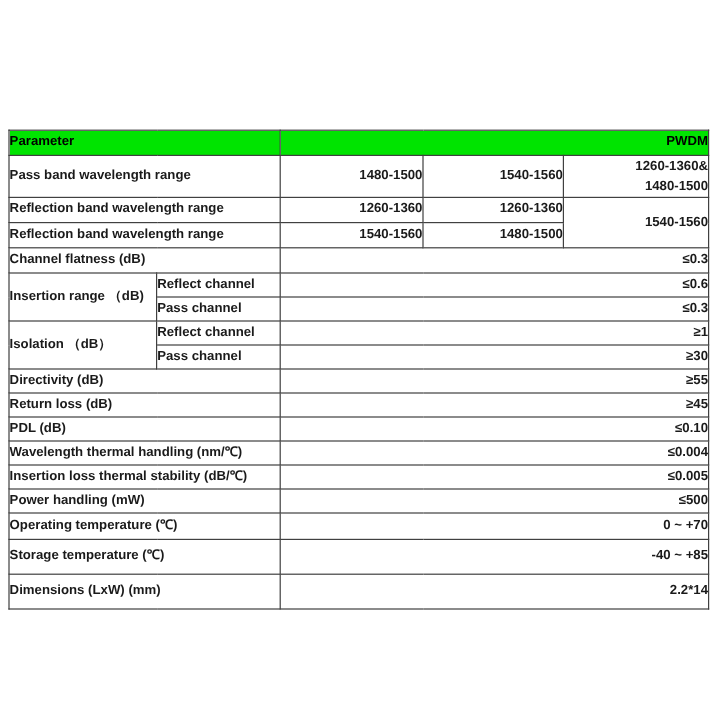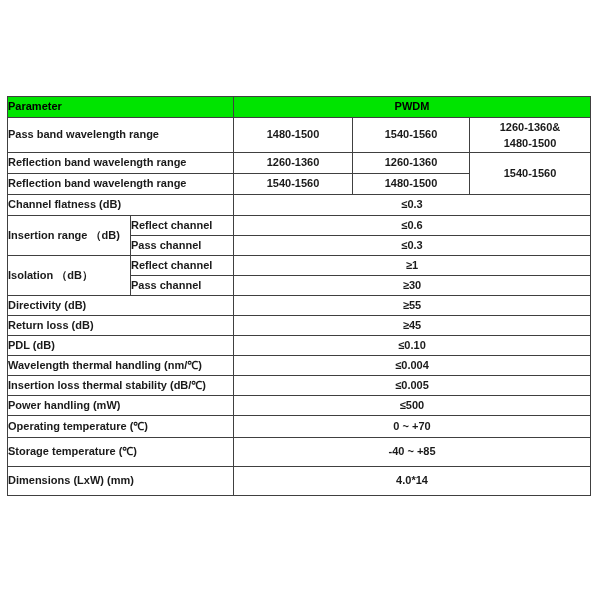--- a/index.html
+++ b/index.html
@@ -18,21 +18,21 @@
     position: relative;
     width: 600px;
     height: 600px;
     background: var(--page-bg);
     overflow: hidden;
     font-family: "Liberation Sans", sans-serif;
   }
   table.spec-table {
     position: absolute;
     left: 7px;
-    top: 96px;
+    top: 108px;
     width: 583px;
     border-collapse: collapse;
     table-layout: fixed;
     padding-left: 36px;
   }
   table.spec-table td {
     border: 1px solid var(--border-color);
     font-family: "Liberation Sans", sans-serif;
     font-size: 11px;
     font-weight: bold;
@@ -40,21 +40,21 @@
     padding: 0;
     overflow: hidden;
     line-height: 1.25;
   }
   td.label {
     text-align: left;
     padding-left: 6px;
     padding-right: 2px;
   }
   td.value {
-    text-align: center;
+    text-align: right;
   }
   tr.header-row td {
     background: var(--header-bg);
     color: #000000;
   }
   tr.h21 { height: 21px; }
   tr.h35 { height: 35px; margin-left: 20px; }
   tr.h20 { height: 20px; }
   tr.h22 { height: 22px; margin-top: 32px; }
   tr.h29 { height: 29px; }
@@ -164,17 +164,17 @@
       <td colspan="3" class="value">0 ~ +70</td>
     </tr>
 
     <tr class="h29">
       <td colspan="2" class="label">Storage temperature (℃)</td>
       <td colspan="3" class="value">-40 ~ +85</td>
     </tr>
 
     <tr class="h29">
       <td colspan="2" class="label">Dimensions (LxW) (mm)</td>
-      <td colspan="3" class="value">4.0*14</td>
+      <td colspan="3" class="value">2.2*14</td>
     </tr>
   </tbody>
     </table>
 </div>
 
 </body></html>

